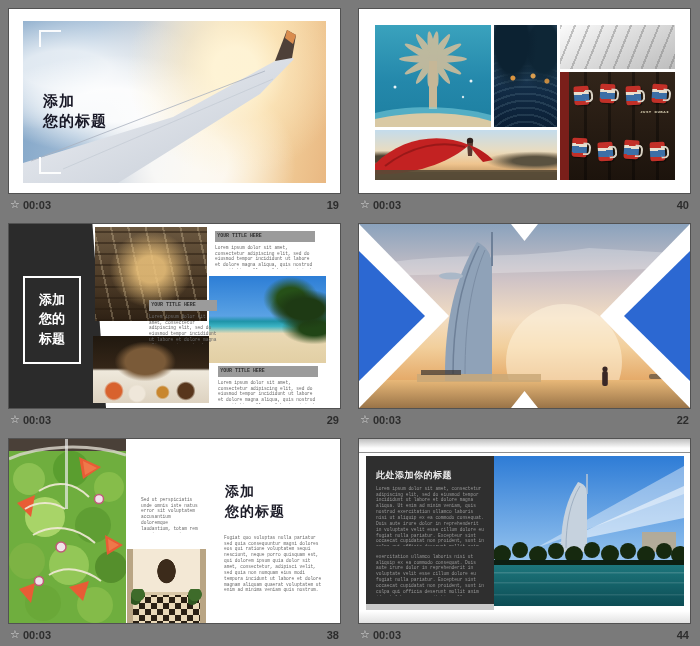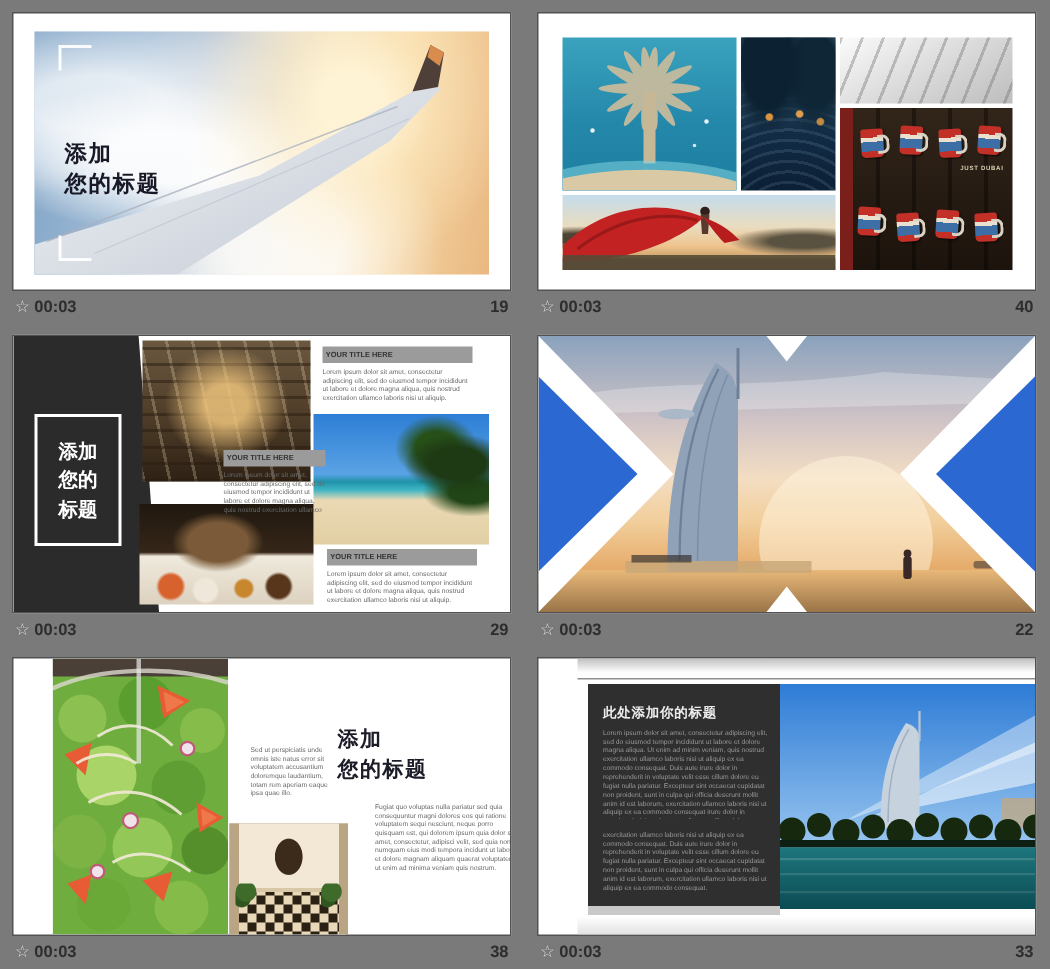--- a/index.html
+++ b/index.html
@@ -1,23 +1,23 @@
 <!DOCTYPE html>
 <html><head>
 <meta charset="utf-8">
 <style>
   html,body{margin:0;padding:0;}
   body{width:700px;height:646px;overflow:hidden;font-family:"Liberation Sans",sans-serif;}
   .board{position:relative;width:700px;height:646px;background:#7a7a7a;}
   .cell{position:absolute;width:350px;height:215px;}
-  .thumb{position:absolute;left:8px;top:8px;width:333px;height:186px;background:#fff;border:1px solid #525252;box-sizing:border-box;overflow:hidden;}
+  .thumb{position:absolute;left:8px;top:8px;width:333px;height:186px;background:#fff;border:1px solid #525252;box-sizing:border-box;overflow:hidden;font-family:Liberation Mono, monospace;}
   .meta{position:absolute;left:10px;top:198px;width:329px;display:flex;justify-content:space-between;align-items:center;font-weight:bold;font-size:11px;color:#2d2d2d;}
   .meta .left{display:flex;align-items:center;gap:3px;}
   .star{color:#e3e3e3;font-size:11px;font-weight:normal;text-shadow:0 0 1px #555;}
-  .abs{position:absolute;margin-left:26px;}
+  .abs{position:absolute;}
   .tiny{font-size:9px;line-height:1.3;transform:scale(.5);transform-origin:0 0;width:200%;color:#6a6a6a;}
 
   
   .s19-photo{position:absolute;left:14px;top:12px;right:14px;bottom:10px;overflow:hidden;
     background:
       radial-gradient(circle at 70% 30%, rgba(255,244,214,.95) 0 9%, rgba(255,238,200,.5) 22%, transparent 45%),
       radial-gradient(ellipse at 30% 52%, rgba(255,255,255,.9) 0 14%, transparent 42%),
       radial-gradient(ellipse at 14% 30%, rgba(255,255,255,.75) 0 12%, transparent 38%),
       radial-gradient(ellipse at 55% 88%, rgba(255,255,255,.8) 0 16%, transparent 45%),
       linear-gradient(100deg,#7fa3c6 0%,#9db9d4 22%,#cfd4da 42%,#f0e2c4 60%,#f6d8a4 76%,#e9b882 100%);}
@@ -419,17 +419,17 @@
           <rect y="138" width="190" height="1.5" fill="#ffffff" opacity=".1"></rect>
         </svg>
       </div>
       <div class="abs s24-botband"></div>
     </div>
     <div class="meta">
       <span class="left">
           <span class="star">☆</span>
           <span>00:03</span>
         </span>
-      <span>33</span>
+      <span>44</span>
     </div>
   </div>
 
 </div>
 
 </body></html>

